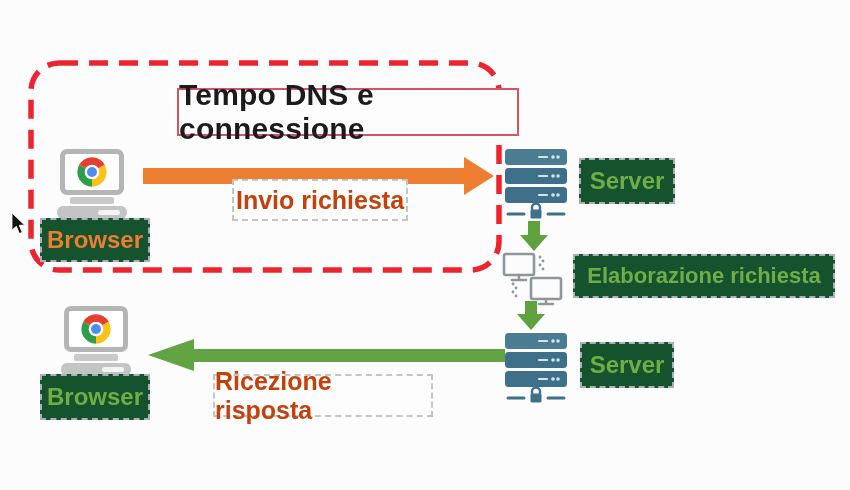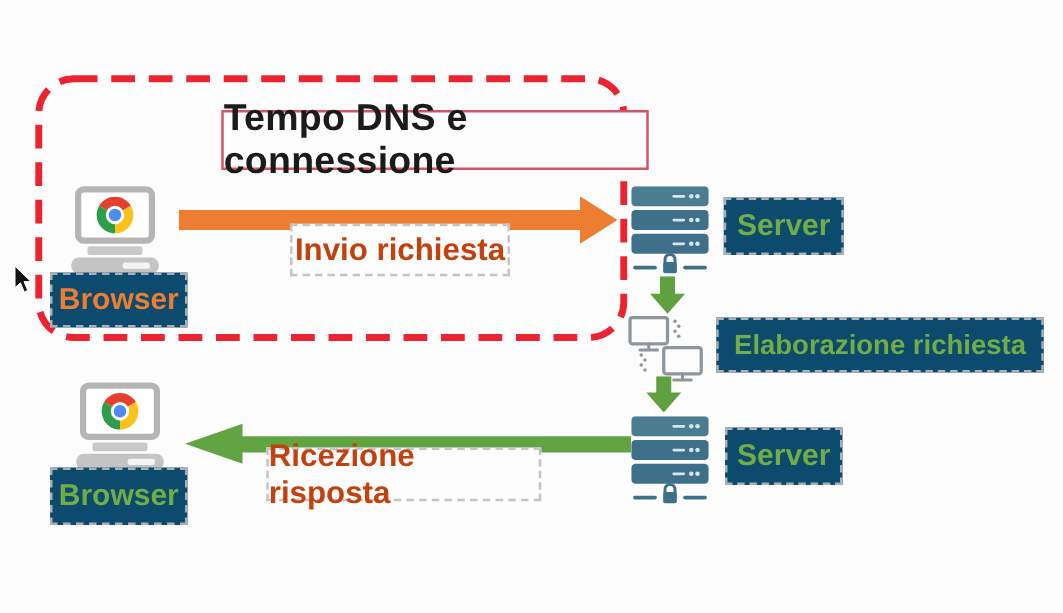--- a/index.html
+++ b/index.html
@@ -31,40 +31,40 @@
     width:54px;height:36px;margin:0 auto;
     border:5px solid #b5b5b5;border-radius:7px;background:#fff;
     display:flex;align-items:center;justify-content:center;
   }
   .pc .stand{width:44px;height:7px;background:#c9c9c9;margin:2px auto 2px;border-radius:2px;}
   .pc .base{width:70px;height:13px;background:#c4c4c4;border-radius:6px;margin:0 auto;position:relative;}
   .pc .base .slot{position:absolute;right:7px;top:4px;width:22px;height:5px;background:#f4f4f4;border-radius:3px;}
 
   
   .tag{
-    border:2px dashed #aab0b6;background:#0c4a6e;
+    border:2px dashed #aab0b6;background:#14532d;
     display:flex;align-items:center;justify-content:center;
     font-weight:bold;z-index:3;
   }
   .tag.orange{color:#ed7d31;}
   .tag.green{color:#70ad47;}
   .tag-browser-top{left:40px;top:218px;width:106px;height:40px;font-size:24px;}
   .tag-server-top{left:579px;top:158px;width:92px;height:42px;font-size:24px;}
   .tag-elaborazione{left:573px;top:254px;width:258px;height:40px;font-size:22px;}
   .tag-server-bottom{left:580px;top:342px;width:90px;height:42px;font-size:24px;}
   .tag-browser-bottom{left:40px;top:374px;width:106px;height:42px;font-size:24px;}
 
   
   .caption{
     background:#fdfdfd;border:2px dashed #c4c4c4;
     display:flex;align-items:center;justify-content:center;
     font-size:25px;font-weight:600;color:#c2410c;z-index:4;
   }
   .caption-invio{left:232px;top:179px;width:172px;height:38px;}
-  .caption-ricezione{left:213px;top:358px;width:216px;height:39px;justify-content:flex-end;}
+  .caption-ricezione{left:213px;top:374px;width:216px;height:39px;justify-content:flex-end;}
 
   
   .pc-top{left:56px;top:149px;}
   .pc-bottom{left:60px;top:306px;}
   .arrow-request{left:143px;top:157px;z-index:1;}
   .server-top{left:505px;top:149px;}
   .arrow-step-1{left:519px;top:221px;}
   .network-icon{left:502px;top:252px;}
   .arrow-step-2{left:516px;top:301px;}
   .server-bottom{left:505px;top:333px;}

